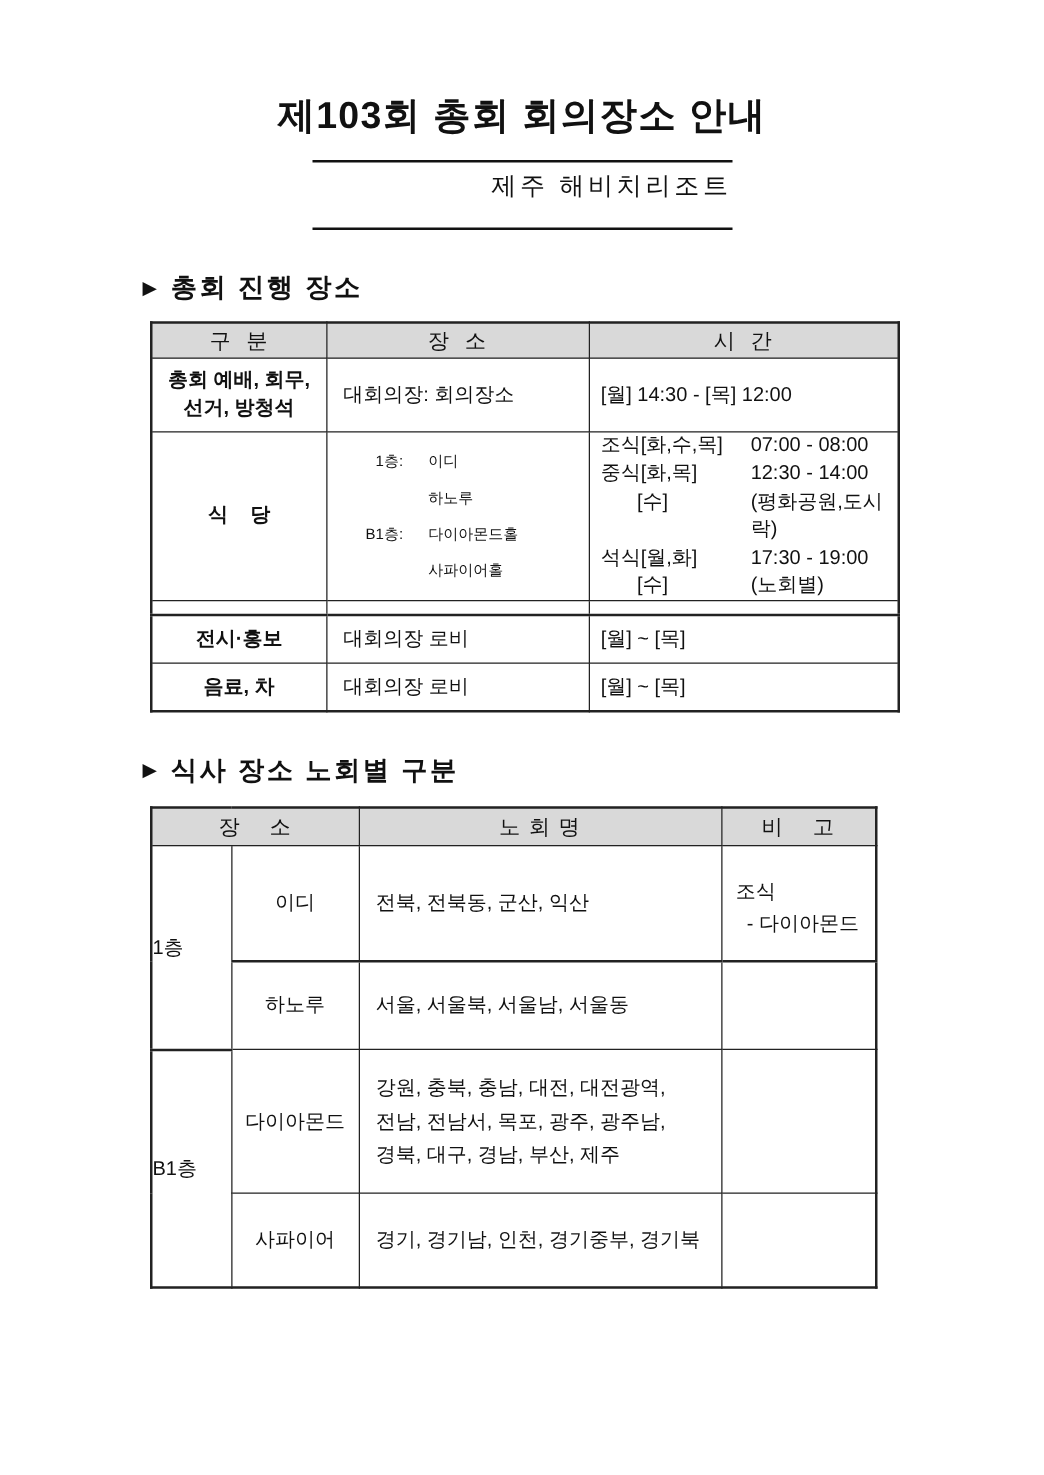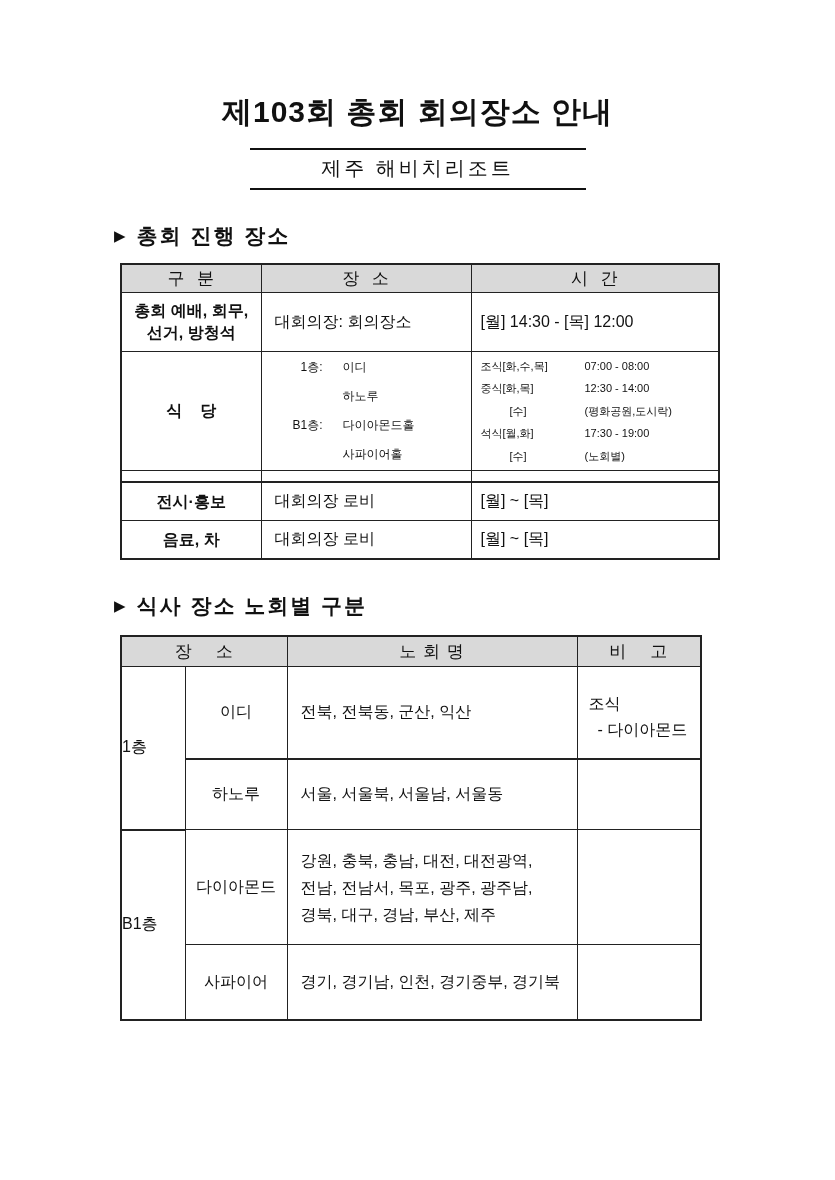--- a/index.html
+++ b/index.html
@@ -4,27 +4,27 @@
 <style>
   html, body { margin:0; padding:0; }
   body {
     width:835px; height:1180px; background:#ffffff;
     font-family:"Liberation Sans","DejaVu Sans",sans-serif;
     color:#111111;
   }
   .page { position:relative; width:835px; height:1180px; background:#ffffff; overflow:hidden; }
 
   .title {
-    margin:0; padding-top:92px;
+    margin:0; padding-top:72px;
     text-align:center; font-size:30px; font-weight:bold; letter-spacing:1px;
   }
   .subtitle-box {
     width:336px; margin:15px auto 0;
     border-top:2px solid #111; border-bottom:2px solid #111;
-    padding:5px 0 6px; text-align:center;
+    padding:5px 0 20px; text-align:right;
   }
   .subtitle { font-size:20px; letter-spacing:3px; }
 
   .section-heading {
     margin:32px 0 0 114px;
     font-size:21px; font-weight:bold; letter-spacing:2px;
     display:flex; align-items:center; gap:11px;
   }
   .section-heading .bullet { font-size:15px; letter-spacing:0; }
 
@@ -49,22 +49,22 @@
   .r4 td { height:37px; }
   .gap td { height:10px; border-bottom:2px solid #222; }
 
   .pairs { display:grid; }
   .place-pairs {
     grid-template-columns:46px auto; column-gap:20px;
     font-size:12px; line-height:29px; padding-left:2px;
   }
   .place-pairs .lbl { text-align:right; }
   .time-pairs {
-    grid-template-columns:104px auto; column-gap:0;
-    font-size:11px; line-height:22.4px;
+    grid-template-columns:104px auto; column-gap:16px;
+    font-size:16px; line-height:22.4px;
   }
   .time-pairs .lbl { text-align:left; white-space:pre; }
   .time-pairs .lbl.ind { padding-left:29px; }
 
   .t2 { width:580px; margin-top:15px; }
   .t2 .hdr th { height:29px; }
   .t2 td { font-size:16px; vertical-align:middle; }
   .floor { text-align:left; }
   .venue { text-align:center; }
   .pres  { padding-left:13px; font-size:15.5px; }

